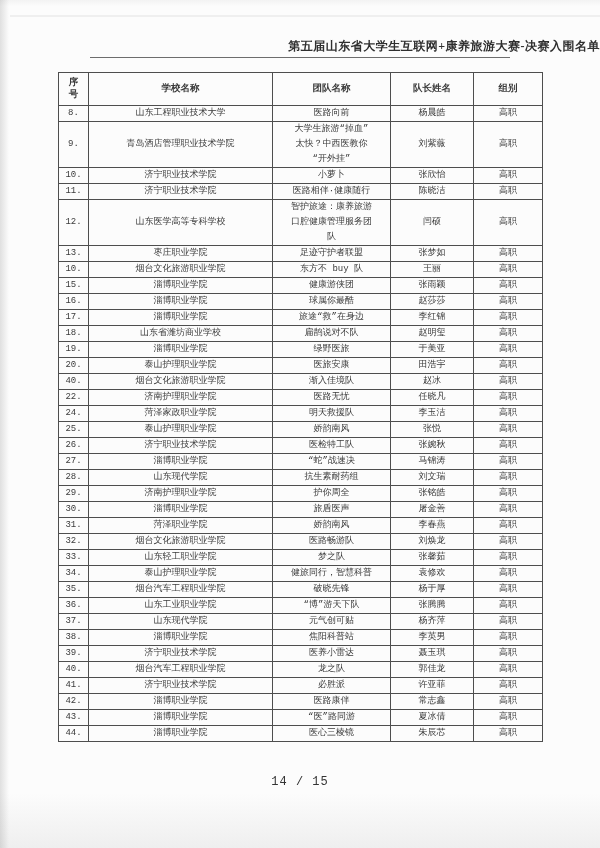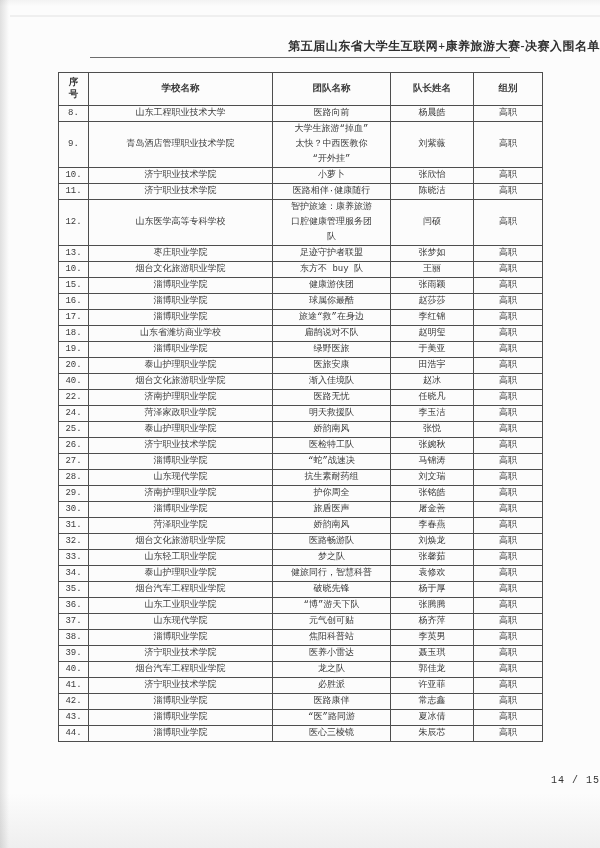--- a/index.html
+++ b/index.html
@@ -63,22 +63,22 @@
   .roster thead th.col0 { padding:0 8px; } 
   .roster tbody td {
     font-size:9px;
     line-height:15px;
     padding:0 3px;
     height:15px;
   }
   .roster tbody td.col2 { white-space:pre-line; } 
   .page-number {
     position:absolute; top:775px; left:0; right:0;
-    text-align:right;
-    font-size:10px; color:#333;
+    text-align:center;
+    font-size:12px; color:#333;
     font-family:"Liberation Mono","DejaVu Sans Mono",monospace;
     letter-spacing:1px;
   }
 </style>
 </head>
 <body>
 
 <div class="page">
   <div class="top-smudge"></div>
 

